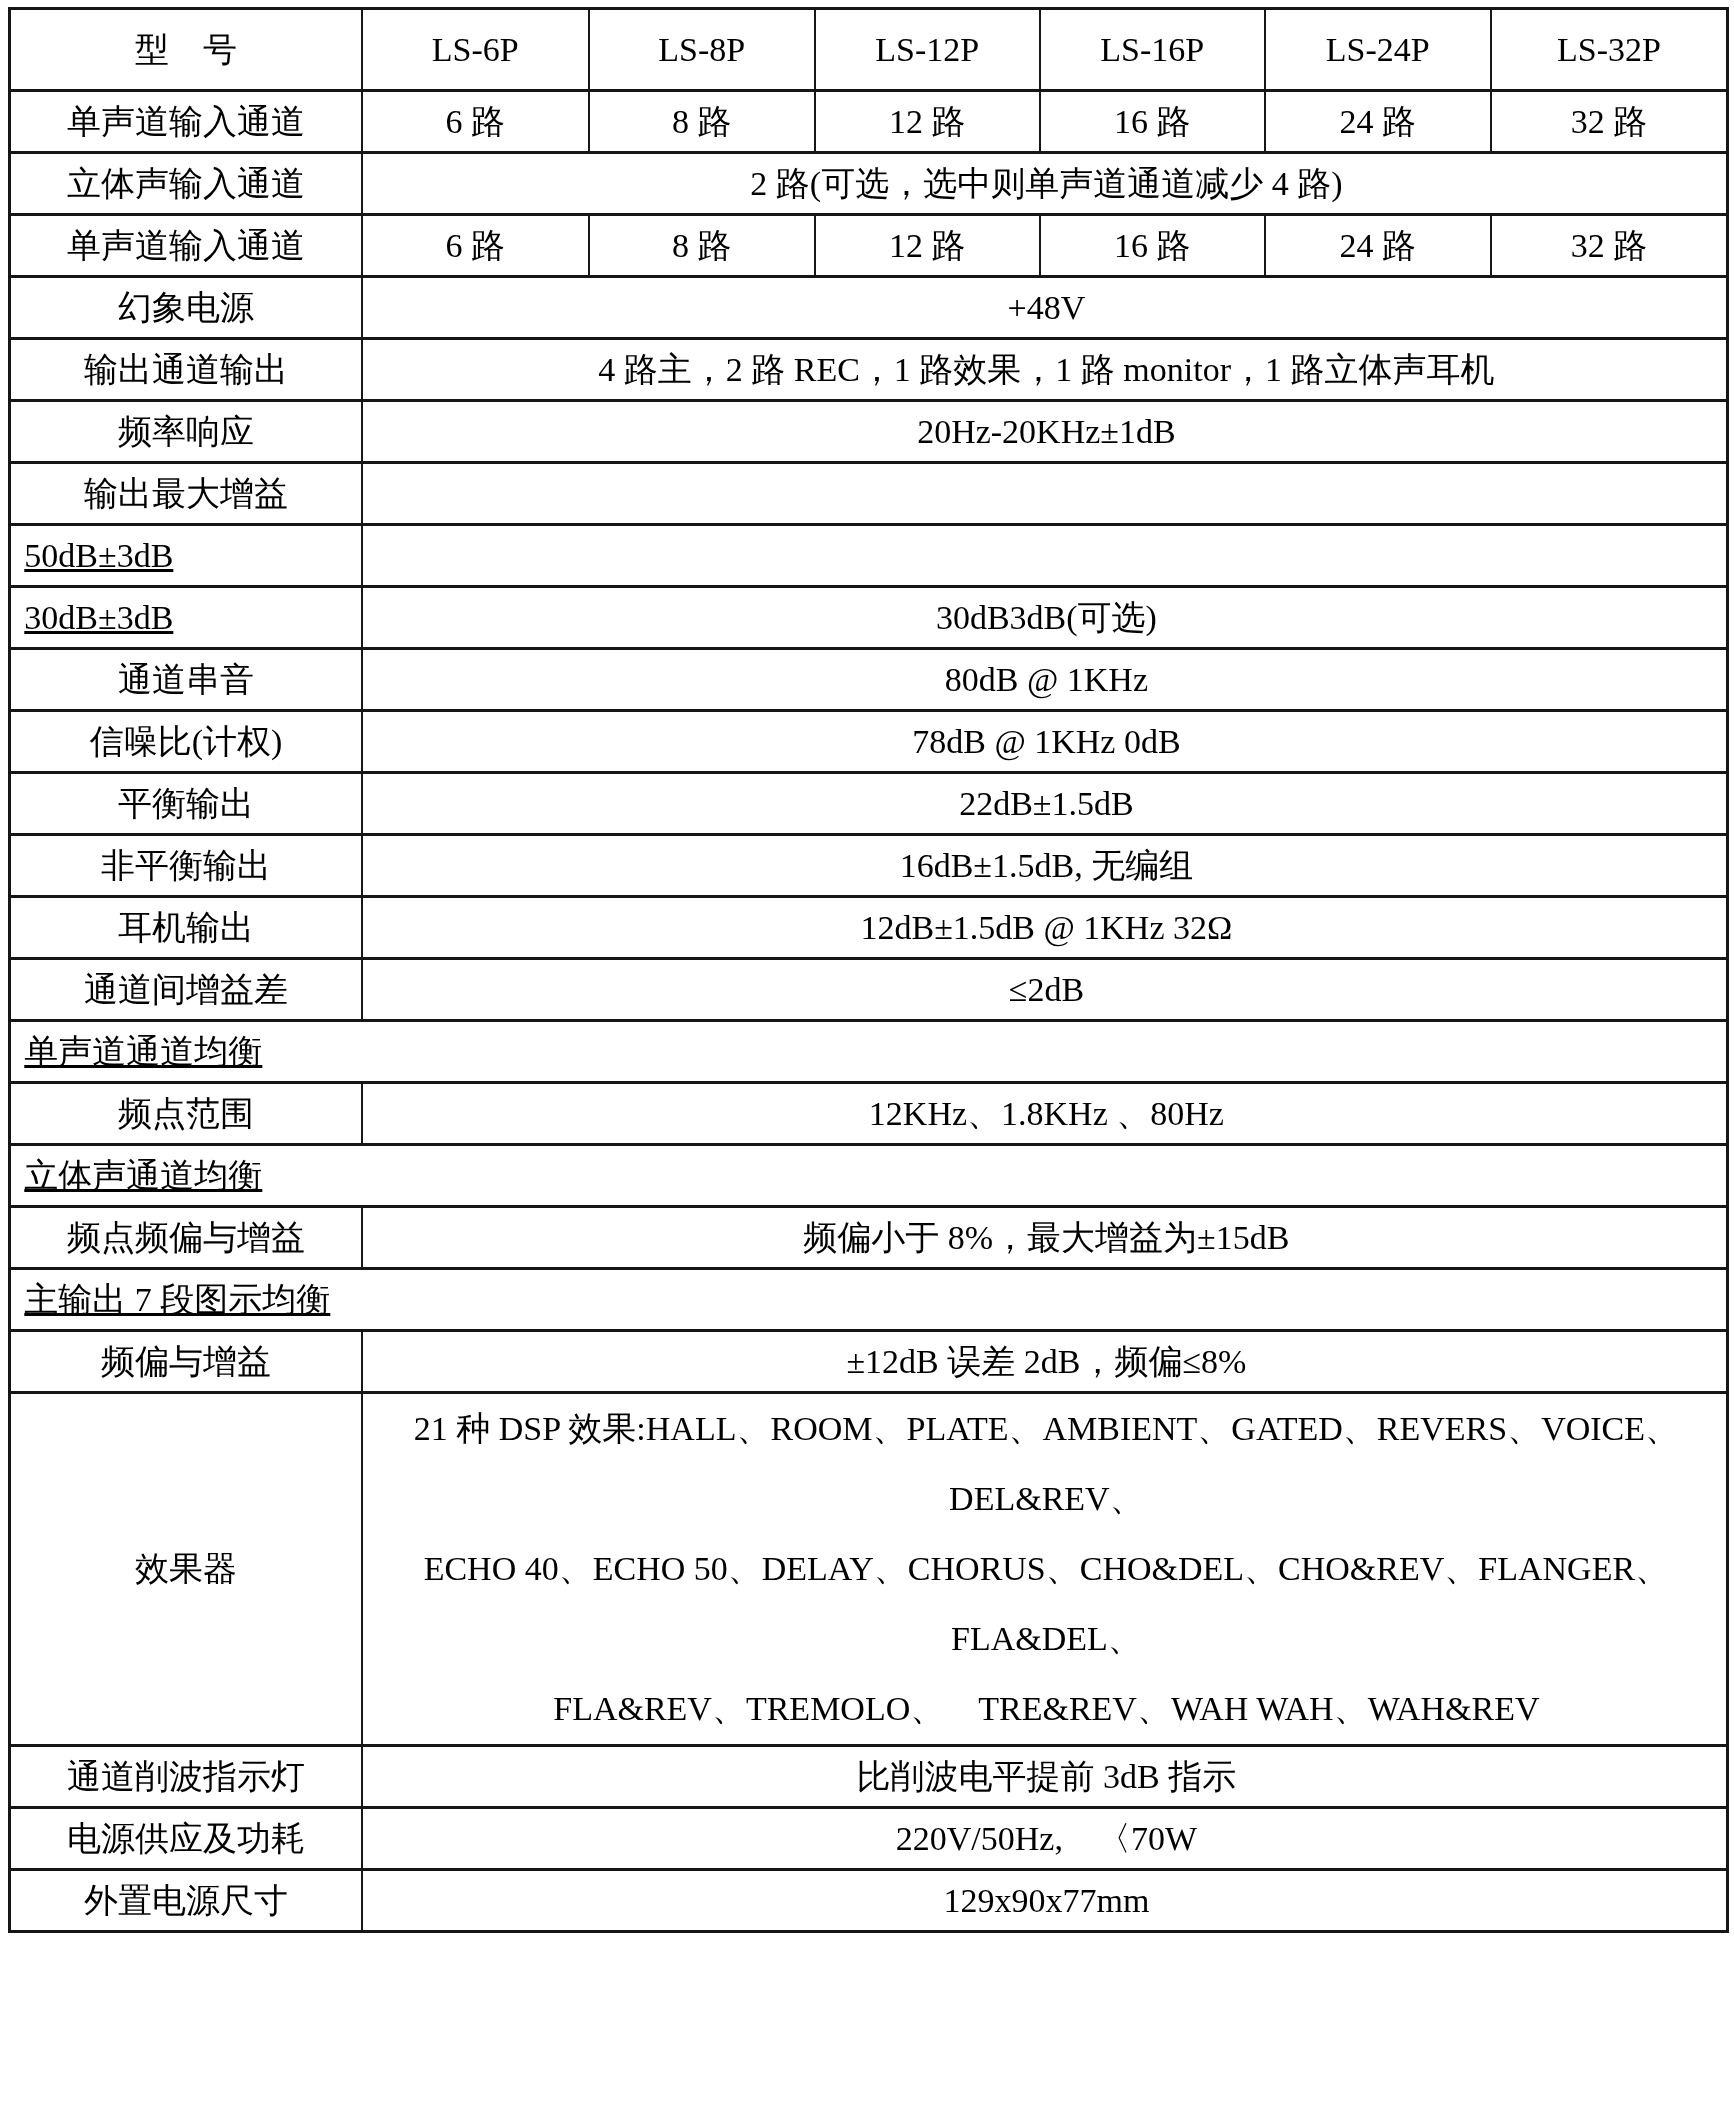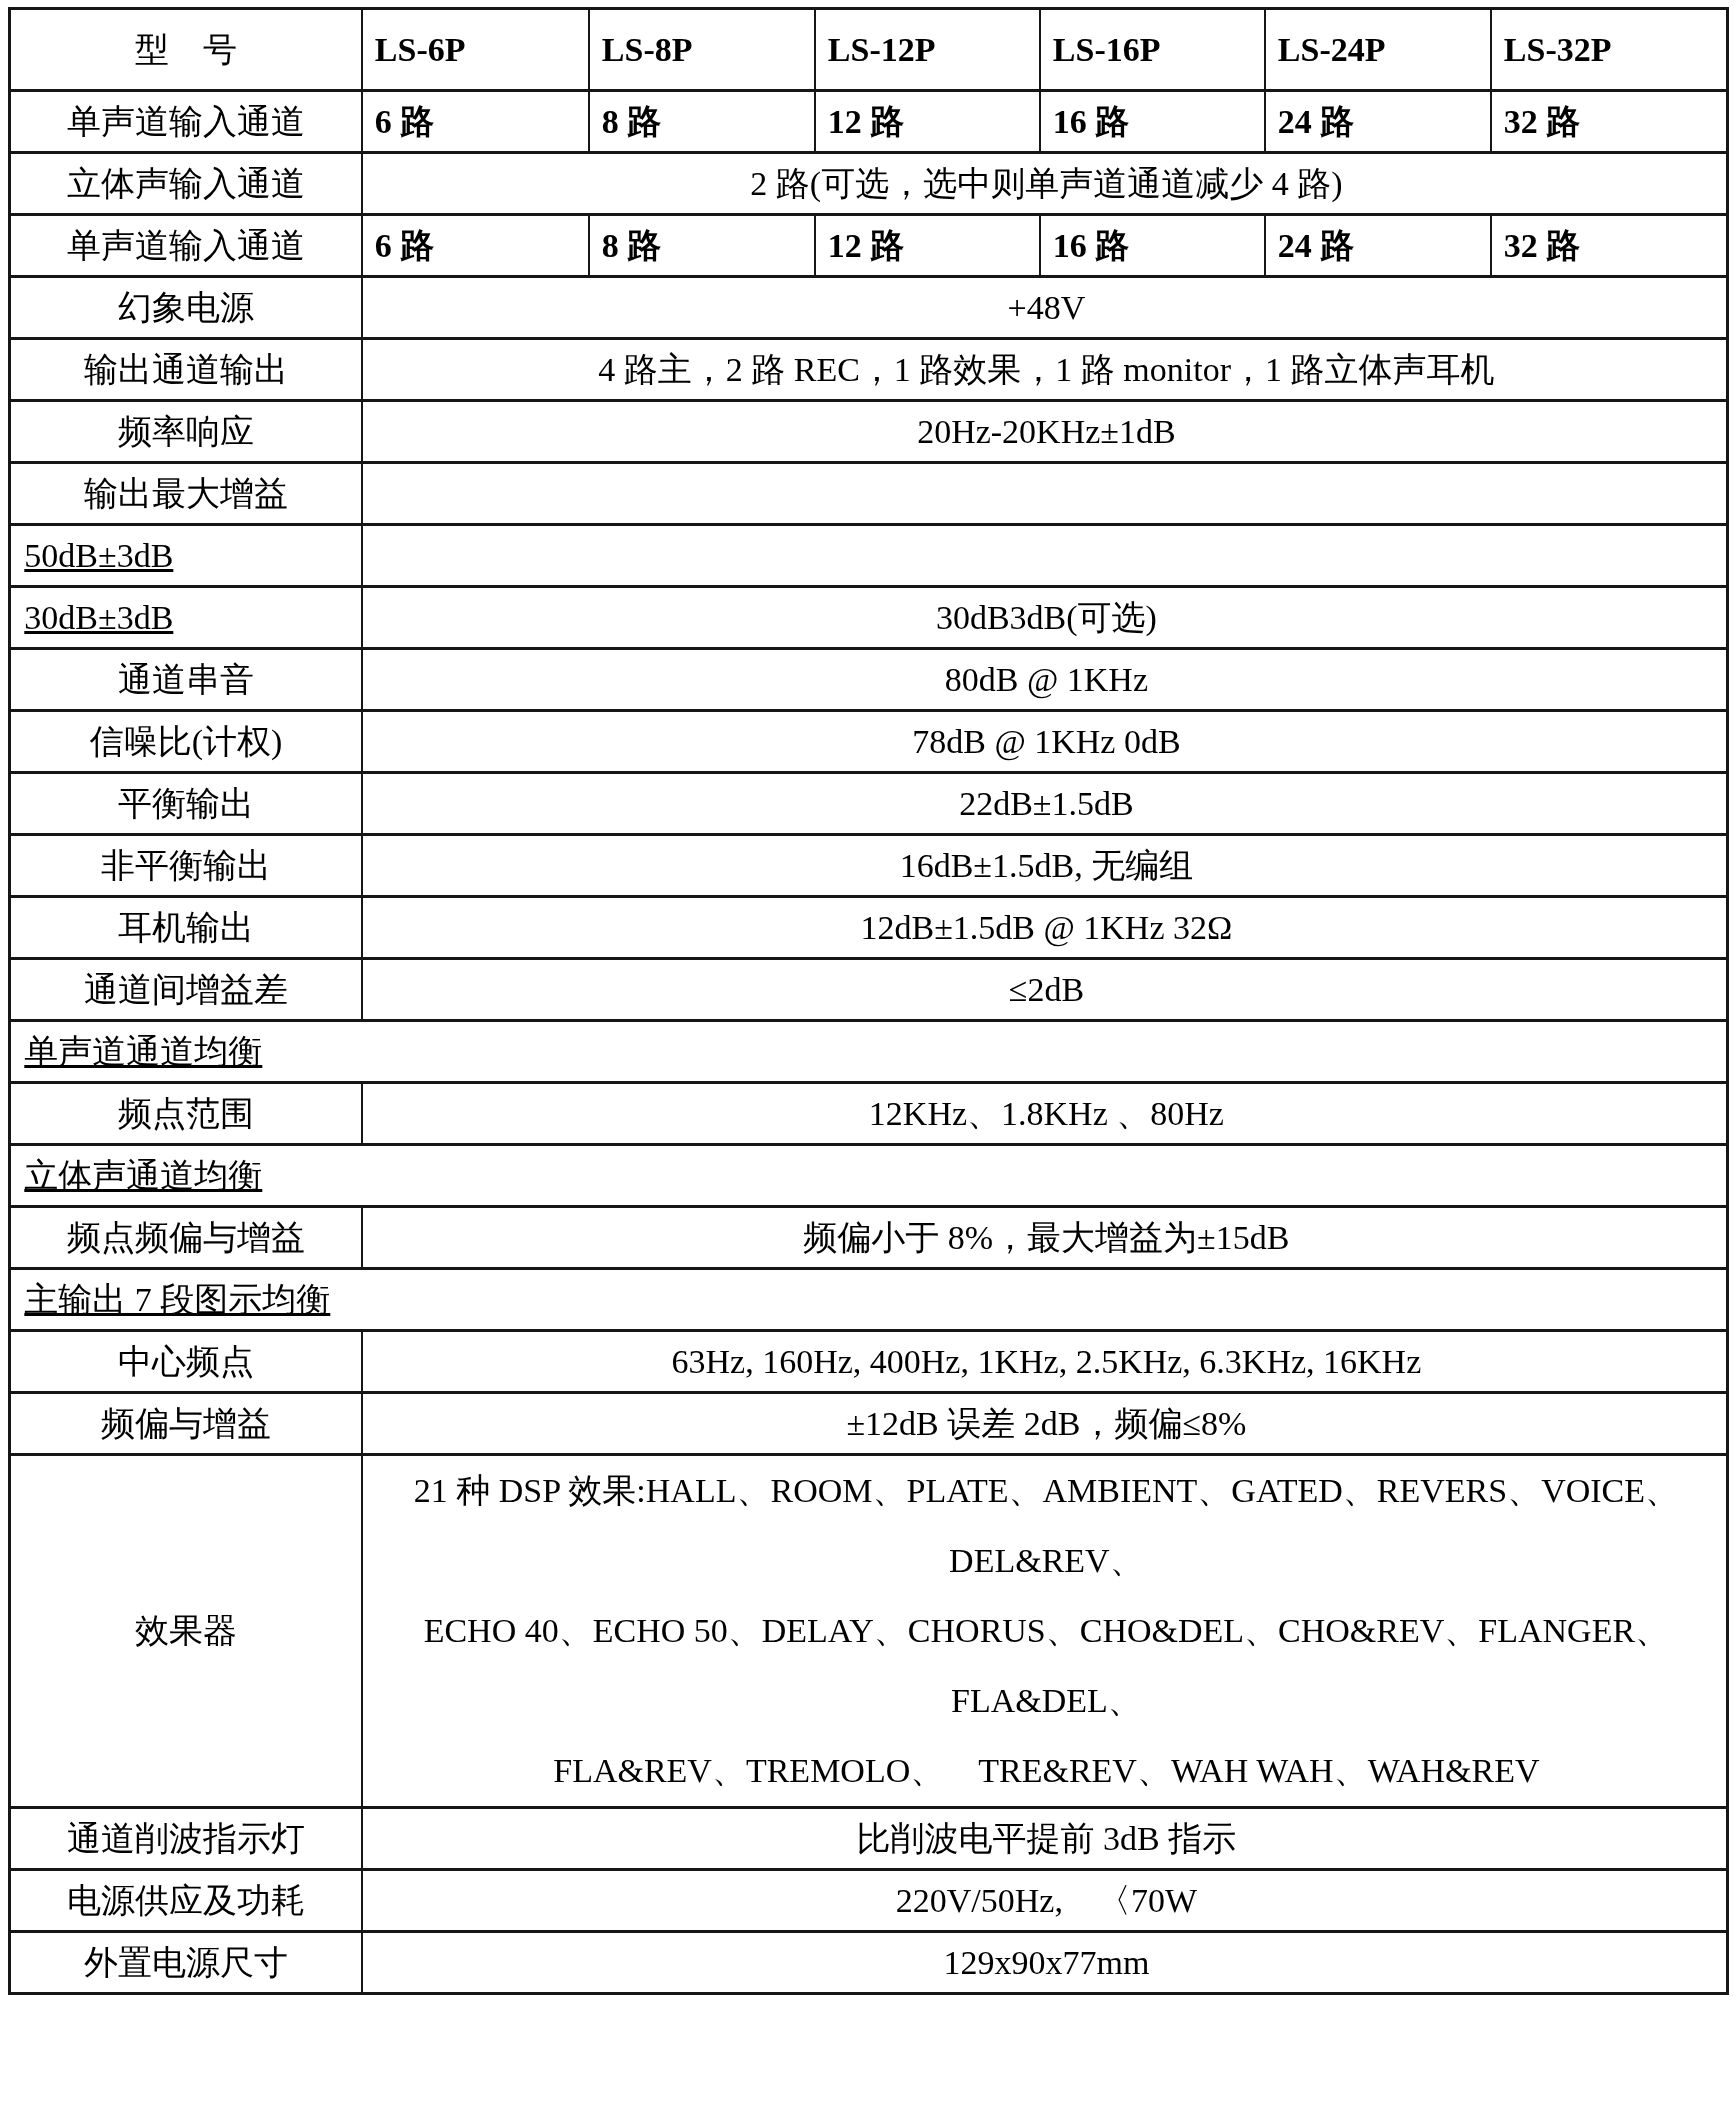--- a/index.html
+++ b/index.html
@@ -29,21 +29,21 @@
     overflow: hidden;
     vertical-align: middle;
     line-height: 1.25;
   }
   
   td.lbl { text-align: center; }
   td.lbl.left { text-align: left; padding-left: 13px; text-decoration: underline; }
   
   td.val { text-align: center; padding-left: 14.7px; }
   
-  td.c { padding: 0 12px; font-weight: bold; }
+  td.c { text-align: center; padding: 0 21px; }
   tr.h1 td { height: 79px; }
   tr.effects td { height: 209px; }
   tr.effects .line { line-height: 70px; white-space: pre-wrap; }
   .ws { white-space: pre-wrap; }
 </style>
 </head>
 <body>
 
 <table class="spec">
   <colgroup>
@@ -168,24 +168,20 @@
 
     <tr>
       <td class="lbl">频点频偏与增益</td>
       <td class="val" colspan="6">频偏小于 8%，最大增益为±15dB</td>
     </tr>
 
     <tr>
       <td class="lbl left" colspan="7">主输出 7 段图示均衡</td>
     </tr>
 
-    <tr>
-      <td class="lbl">中心频点</td>
-      <td class="val" colspan="6">63Hz, 160Hz, 400Hz, 1KHz, 2.5KHz, 6.3KHz, 16KHz</td>
-    </tr>
 
     <tr>
       <td class="lbl">频偏与增益</td>
       <td class="val" colspan="6">±12dB 误差 2dB，频偏≤8%</td>
     </tr>
 
     <tr class="effects">
       <td class="lbl">效果器</td>
       <td class="val" colspan="6">
         <div class="line">21 种 DSP 效果:HALL、ROOM、PLATE、AMBIENT、GATED、REVERS、VOICE、DEL&amp;REV、</div>

